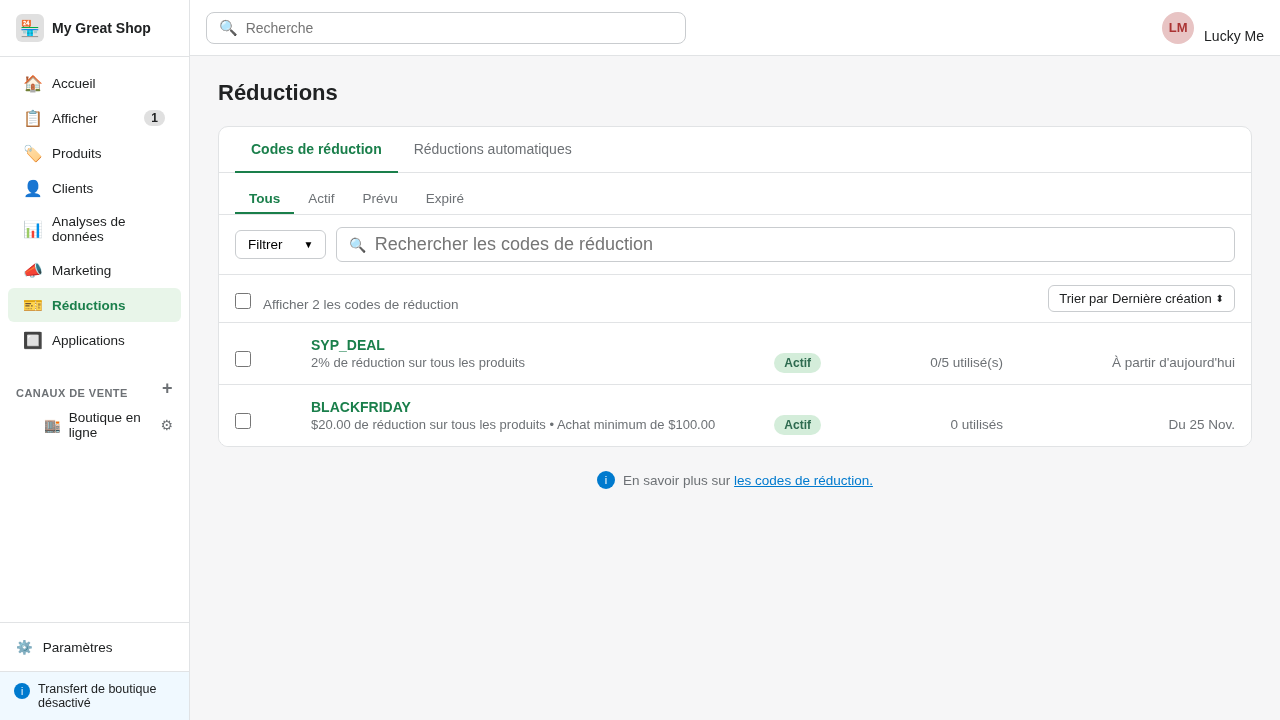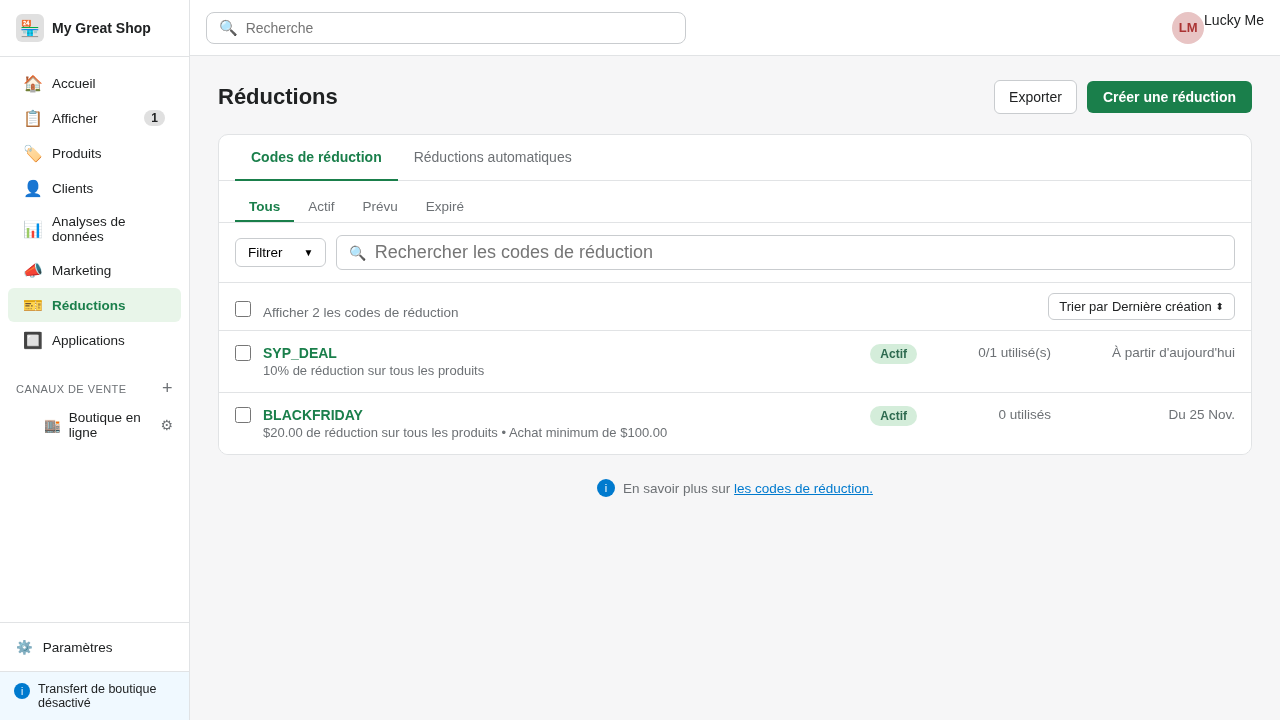--- a/index.html
+++ b/index.html
@@ -51,25 +51,25 @@
       margin-left: auto;
       background: #e0e0e0;
       border-radius: 10px;
       padding: 1px 7px;
       font-size: 12px;
       font-weight: 600;
     }
     .sidebar-section-title {
       font-size: 11px;
       color: #6d7175;
-      font-weight: 400;
+      font-weight: 700;
       padding: 12px 16px 4px 16px;
       letter-spacing: 0.04em;
       display: flex;
-      align-items: center;
+      align-items: flex-end;
       justify-content: space-between;
     }
     .sidebar-section-title .add-btn { cursor: pointer; font-size: 18px; color: #6d7175; }
     .sidebar-sub-item {
       display: flex;
       align-items: center;
       gap: 8px;
       padding: 7px 16px 7px 44px;
       cursor: pointer;
       font-size: 13.5px;
@@ -140,21 +140,22 @@
     .search-bar input {
       border: none;
       outline: none;
       font-size: 14px;
       width: 100%;
       color: #6d7175;
     }
     .topbar-right {
       margin-left: auto;
       display: flex;
-      align-items: flex-start;
+      align-items: flex-end;
+      gap: 10px;
     }
     .user-avatar {
       width: 32px; height: 32px;
       border-radius: 50%;
       background: #e8c4c4;
       display: flex; align-items: center; justify-content: center;
       font-weight: 700;
       font-size: 13px;
       color: #a33;
     }
@@ -294,25 +295,26 @@
       border-radius: 6px;
       background: #fff;
       cursor: pointer;
       font-size: 13px;
       color: #202223;
     }
 
     
     .table-row {
       display: flex;
-      align-items: flex-start;
+      align-items: flex-end;
       padding: 14px 16px;
       border-bottom: 1px solid #e1e3e5;
       background: #fff;
       cursor: pointer;
+      gap: 48px;
     }
     .table-row:last-child { border-bottom: none; }
     .row-check { margin-right: 12px; flex-shrink: 0; }
     .row-info { flex: 1; }
     .row-name { font-size: 14px; font-weight: 600; color: #1a7f4b; }
     .row-desc { font-size: 13px; color: #6d7175; margin-top: 2px; }
     .row-status { margin-right: 24px; }
     .status-badge {
       padding: 3px 10px;
       border-radius: 12px;
@@ -430,24 +432,20 @@
     </div>
     <div class="topbar-right">
       <div class="user-avatar">LM</div>
       <span class="user-name">Lucky Me</span>
     </div>
   </header>
 
   <main class="main-content">
     <div class="page-header">
       <h1 class="page-title">Réductions</h1>
-      <div class="page-actions">
-        <button class="btn-export">Exporter</button>
-        <button class="btn-create">Créer une réduction</button>
-      </div>
     </div>
 
     <div class="card">
 
       <div class="tabs-top">
         <div class="tab-top-item active">Codes de réduction</div>
         <div class="tab-top-item">Réductions automatiques</div>
       </div>
 
       <div style="display:flex; border-bottom:1px solid #e1e3e5; padding:0 16px;margin-top:12px;">
@@ -481,26 +479,26 @@
           <span style="font-size:10px;">⬍</span>
         </div>
       </div>
 
       <div class="table-row">
         <div class="row-check">
           <input type="checkbox" style="">
         </div>
         <div class="row-info">
           <div class="row-name">SYP_DEAL</div>
-          <div class="row-desc">10% de réduction sur tous les produits</div>
+          <div class="row-desc">2% de réduction sur tous les produits</div>
         </div>
         <div class="row-status">
           <span class="status-badge">Actif</span>
         </div>
-        <div class="row-usage">0/1 utilisé(s)</div>
+        <div class="row-usage">0/5 utilisé(s)</div>
         <div class="row-date">À partir d'aujourd'hui</div>
       </div>
 
       <div class="table-row">
         <div class="row-check">
           <input type="checkbox" style="">
         </div>
         <div class="row-info">
           <div class="row-name">BLACKFRIDAY</div>
           <div class="row-desc">$20.00 de réduction sur tous les produits • Achat minimum de $100.00</div>

